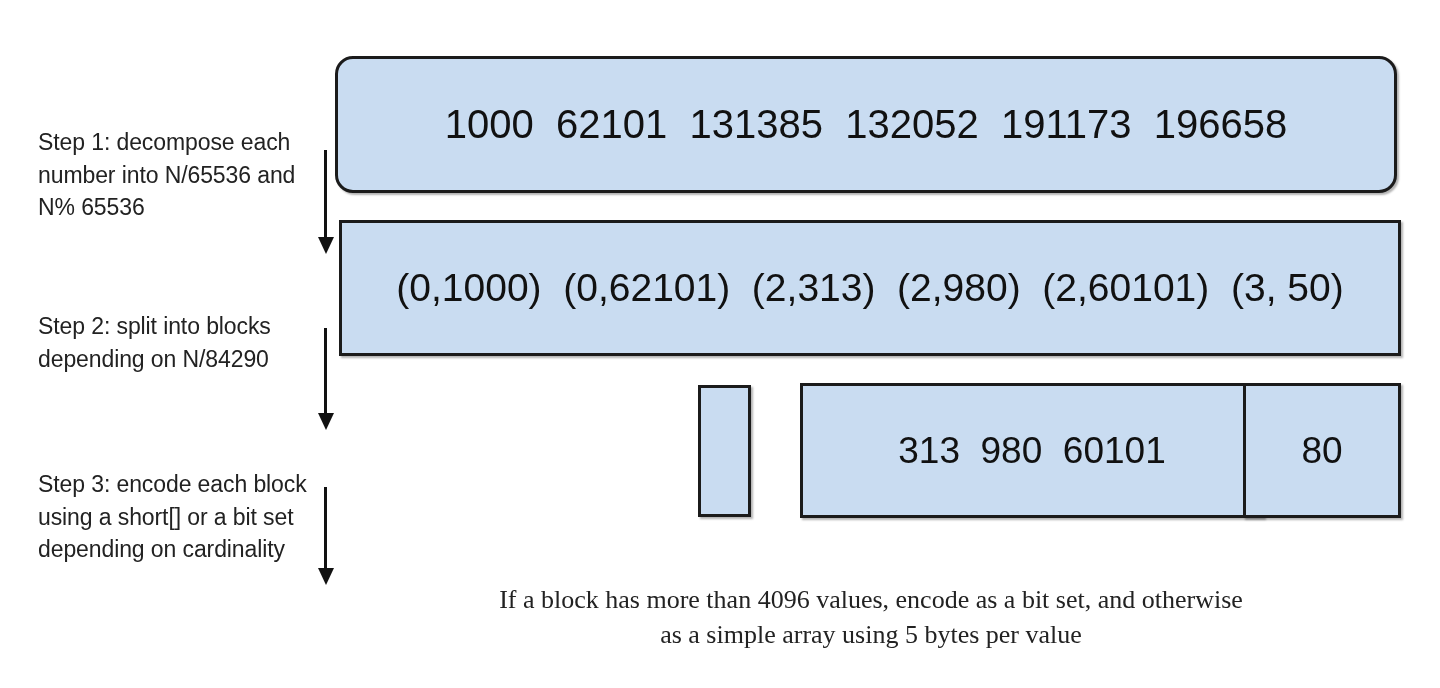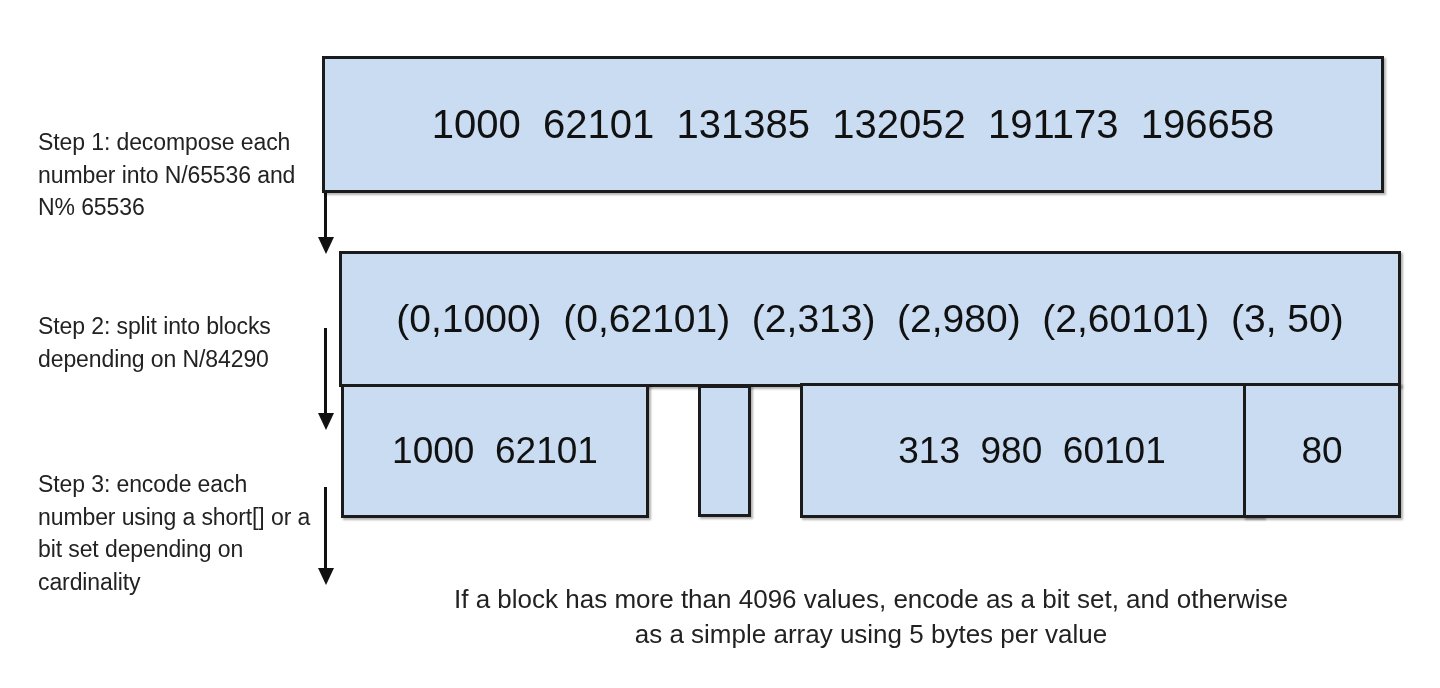--- a/index.html
+++ b/index.html
@@ -78,33 +78,33 @@
     box-shadow: 2px 2px 2px rgba(0,0,0,0.30);
   }
   .box .value {
     font-size: 40px;
     color: #111111;
     white-space: pre;
     letter-spacing: 0px;
   }
 
   #row1-box {
-    left: 322px;
+    left: 335px;
     top: 56px;
     width: 1062px;
     height: 137px;
+    border-radius: 18px;
   }
   #row1-box .value { font-size: 40px; }
 
   #row2-box {
     left: 339px;
     top: 220px;
     width: 1062px;
     height: 136px;
-    margin-top: 31px;
   }
   #row2-box .value { font-size: 39px; }
 
   #block-0 {
     left: 341px;
     top: 384px;
     width: 308px;
     height: 134px;
   }
   #block-1 {
@@ -132,32 +132,33 @@
   
   #caption {
     position: absolute;
     left: 340px;
     top: 582px;
     width: 1062px;
     text-align: center;
     font-size: 26px;
     line-height: 35px;
     color: #222222;
+    font-family: Liberation Serif, serif;
   }
 </style>
 </head>
 <body>
 
 <div class="canvas">
 
   <div class="step-label" id="step-1">Step 1: decompose each number into N/65536 and N% 65536</div>
 
   <div class="step-label" id="step-2">Step 2: split into blocks depending on N/84290</div>
 
-  <div class="step-label" id="step-3">Step 3: encode each number using a short[] or a bit set depending on cardinality</div>
+  <div class="step-label" id="step-3">Step 3: encode each block using a short[] or a bit set depending on cardinality</div>
 
   <div class="arrow" id="arrow-1">
     <div class="shaft"></div>
     <div class="head"></div>
   </div>
   <div class="arrow" id="arrow-2">
     <div class="shaft"></div>
     <div class="head"></div>
   </div>
   <div class="arrow" id="arrow-3">
@@ -166,23 +167,20 @@
   </div>
 
   <div class="box" id="row1-box">
     <span class="value">1000  62101  131385  132052  191173  196658</span>
   </div>
 
   <div class="box" id="row2-box">
     <span class="value">(0,1000)  (0,62101)  (2,313)  (2,980)  (2,60101)  (3, 50)</span>
   </div>
 
-  <div class="box" id="block-0">
-    <span class="value">1000  62101</span>
-  </div>
   <div class="box" id="block-1">
     <span class="value"></span>
   </div>
   <div class="box" id="block-2">
     <span class="value">313  980  60101</span>
   </div>
   <div class="box" id="block-3">
     <span class="value">80</span>
   </div>
 

